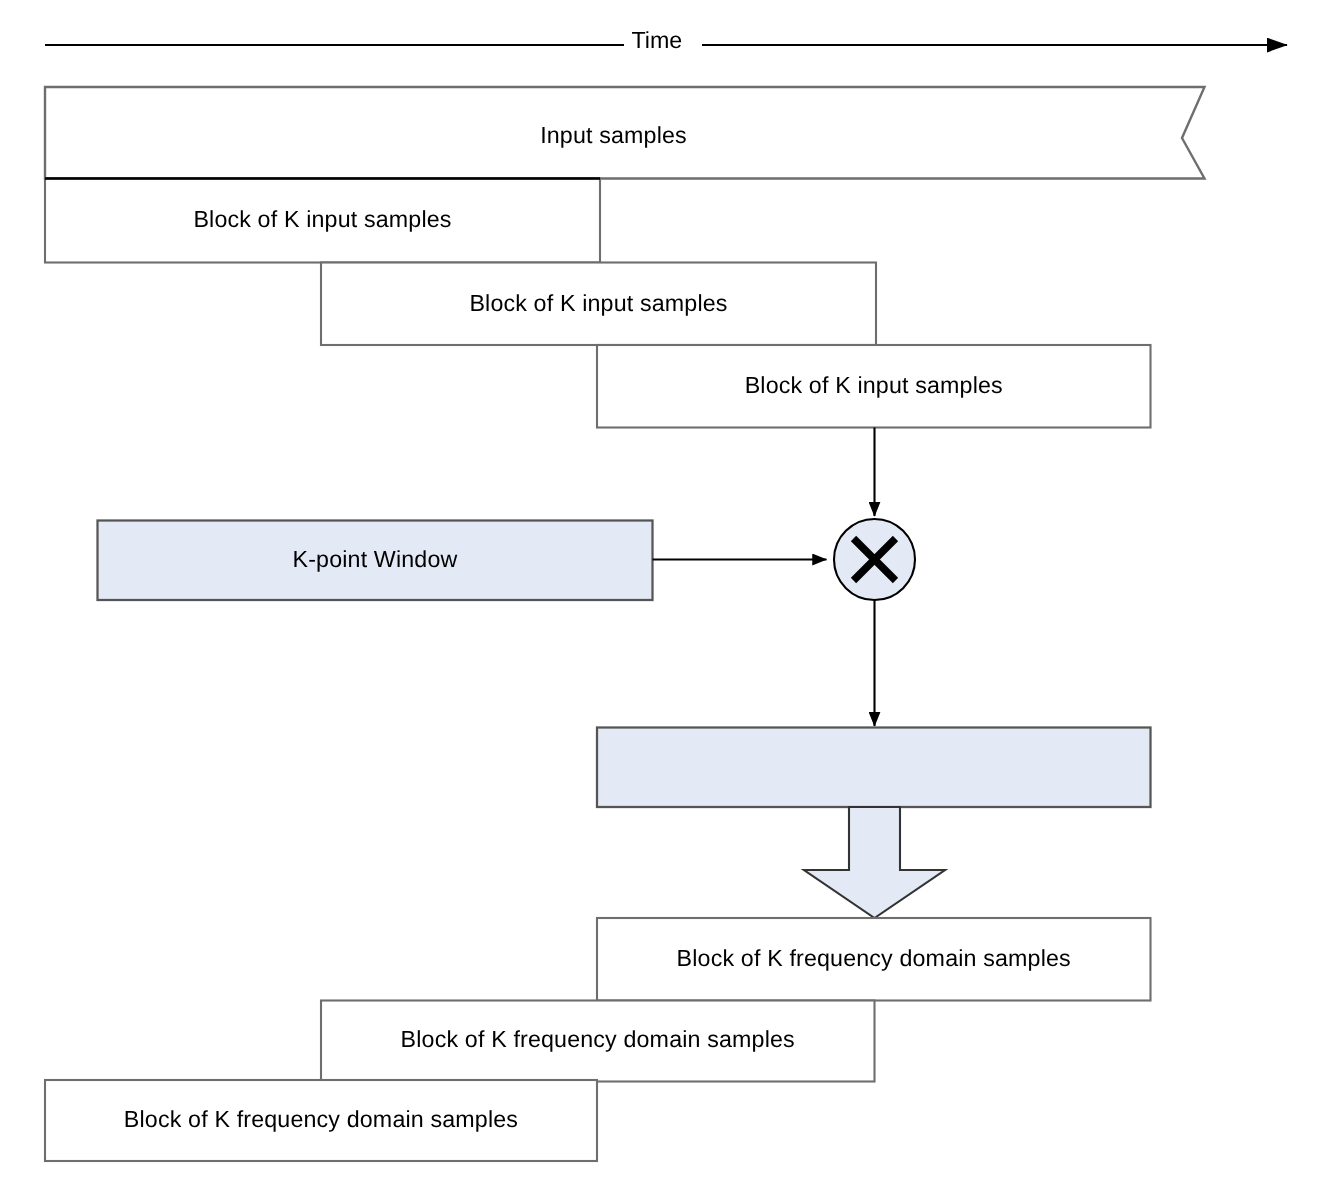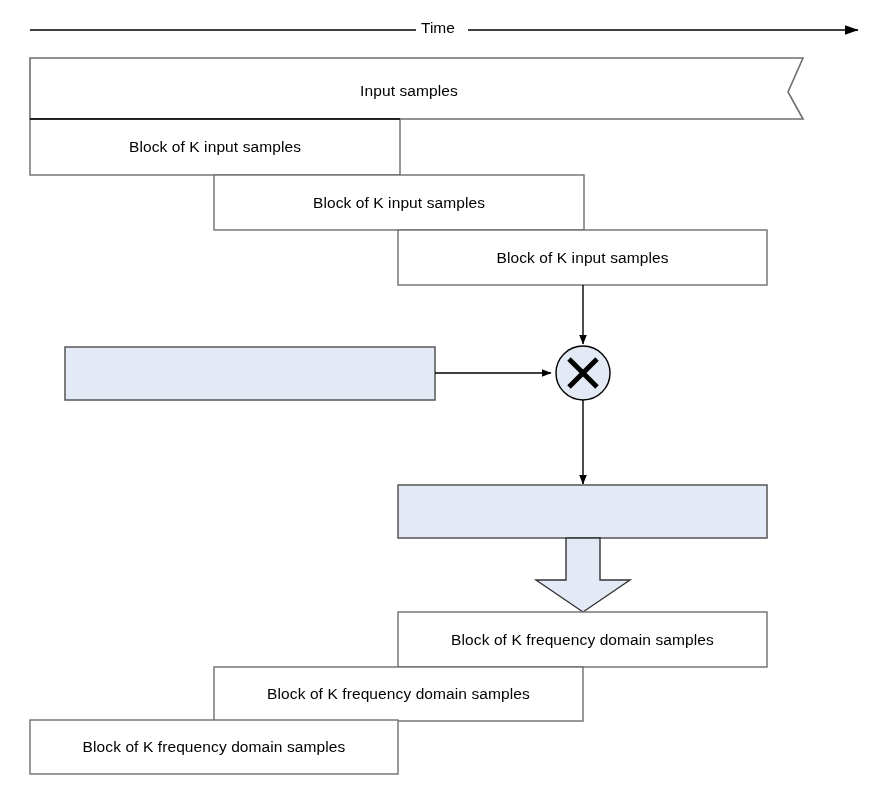--- a/index.html
+++ b/index.html
@@ -110,20 +110,21 @@
   <div class="axis-label" style="left:417px; top:19px;">Time</div>
 
   <div class="node-label" style="left:30px; top:58px; width:758px; height:65px;">Input samples</div>
 
   <div class="node-label" style="left:30px; top:119px; width:370px; height:56px;">Block of K input samples</div>
 
   <div class="node-label" style="left:214px; top:175px; width:370px; height:55px;">Block of K input samples</div>
 
   <div class="node-label" style="left:398px; top:230px; width:369px; height:55px;">Block of K input samples</div>
 
+  <div class="node-label" style="left:65px; top:347px; width:370px; height:53px;">K-point Window</div>
 
 
   <div class="node-label" style="left:398px; top:612px; width:369px; height:55px;">Block of K frequency domain samples</div>
 
   <div class="node-label" style="left:214px; top:667px; width:369px; height:54px;">Block of K frequency domain samples</div>
 
   <div class="node-label" style="left:30px; top:720px; width:368px; height:54px;">Block of K frequency domain samples</div>
 
   <div class="hit" style="left:30px; top:58px; width:773px; height:61px;"></div>
   <div class="hit" style="left:30px; top:119px; width:370px; height:56px;"></div>

